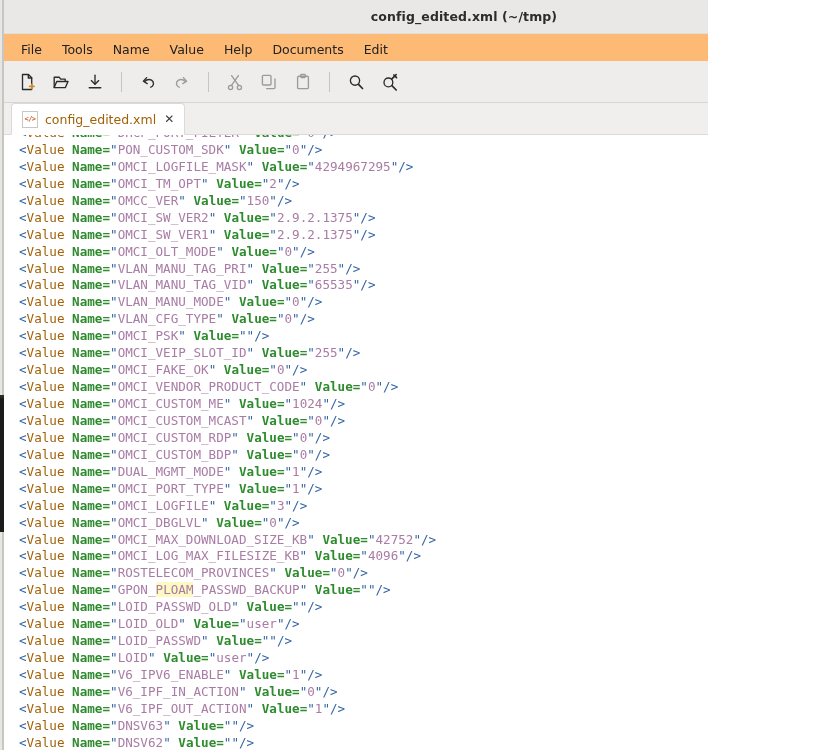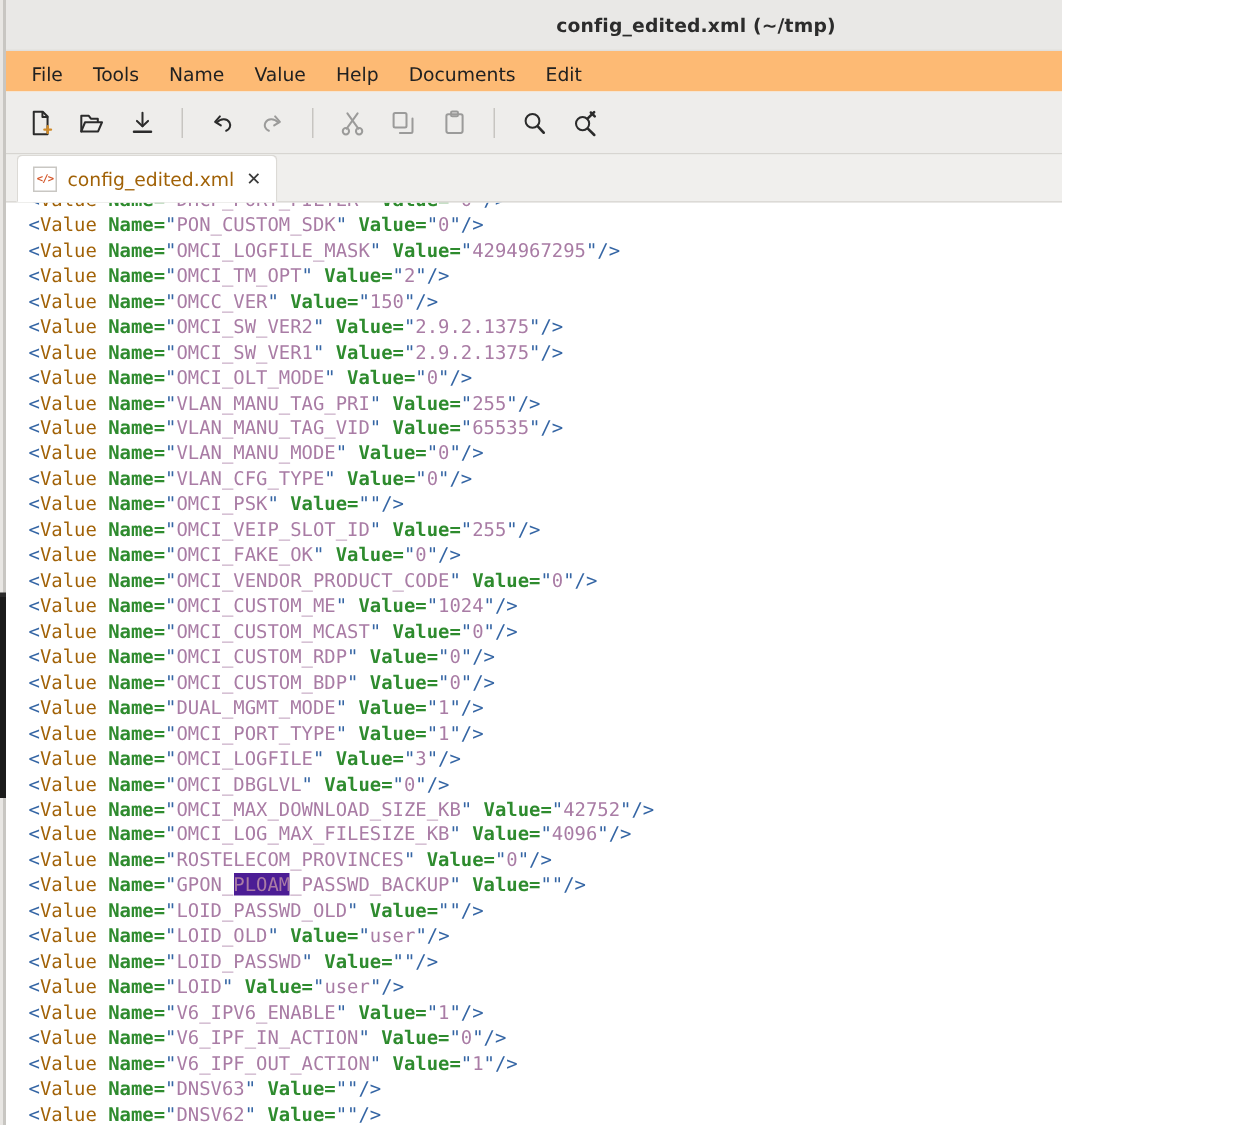--- a/index.html
+++ b/index.html
@@ -188,21 +188,21 @@
     position: relative;
     top: -10px;
   }
   .ln { white-space: pre; height: 16.95px; }
 
   
   .tk-br   { color: #3465a4; }          
   .tk-tag  { color: #a16207; }          
   .tk-attr { color: #2e8b2e; font-weight: bold; }  
   .tk-val  { color: #a97ca5; }          
-  .hl      { background: #4c1d95; }     
+  .hl      { background: #fef9c3; }     
 </style>
 </head>
 <body>
 
 <div id="app">
 
   <div class="left-edge">
     <div class="rail-light"></div>
     <div class="rail"></div>
     <div class="nib-a"></div>

